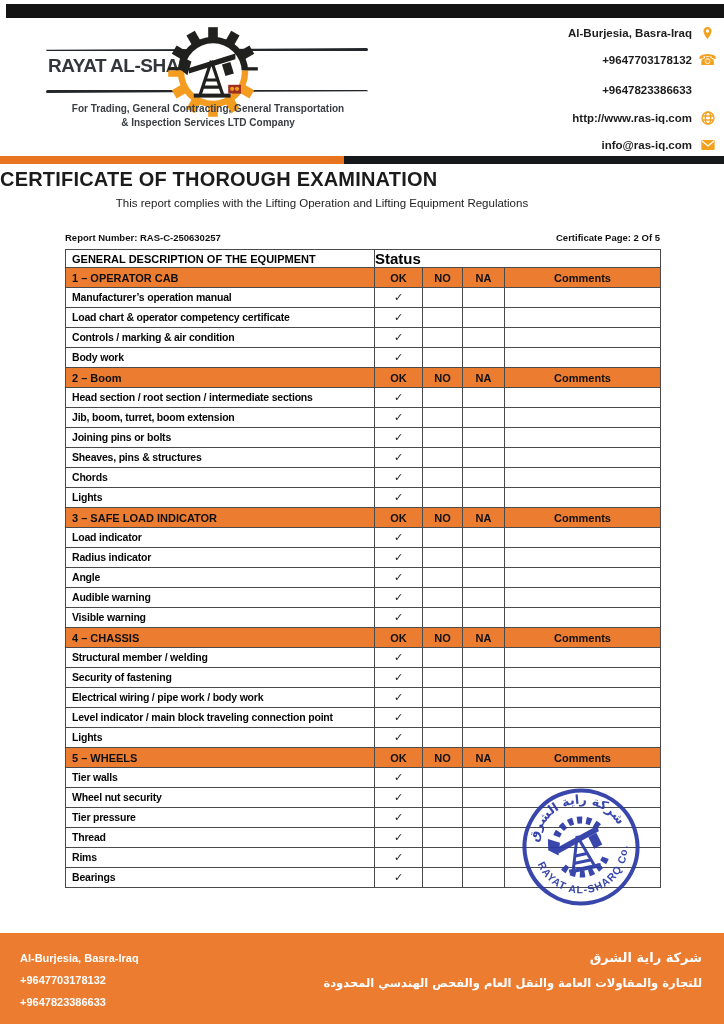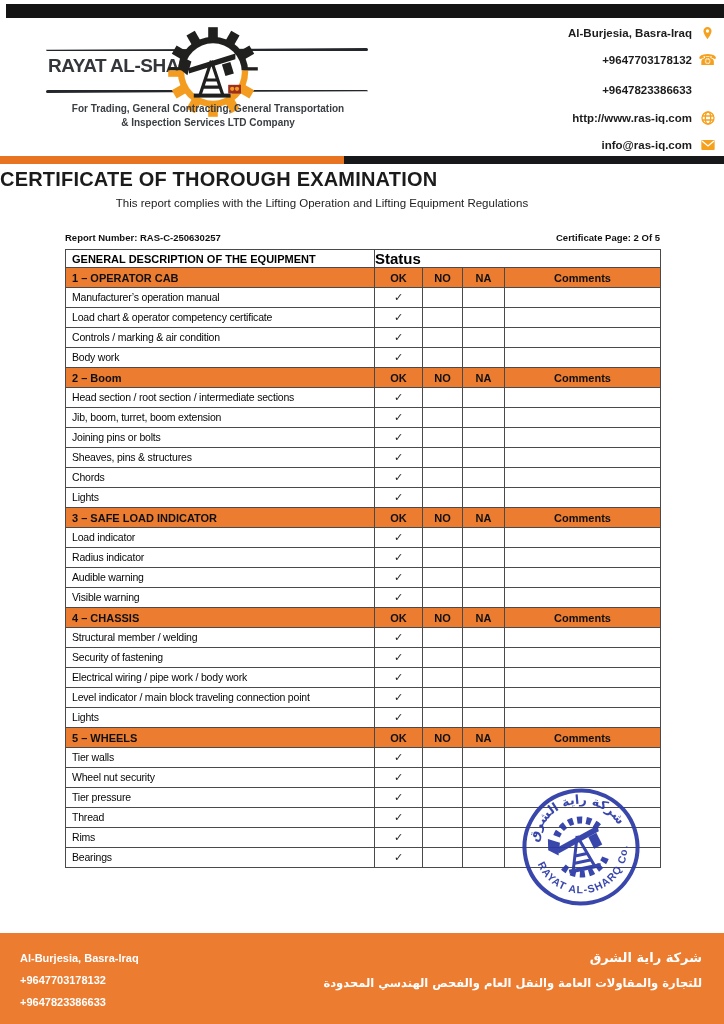--- a/index.html
+++ b/index.html
@@ -48,21 +48,21 @@
 
   
   table.equip{position:absolute;left:65px;top:249px;width:595px;border-collapse:collapse;table-layout:fixed;}
   table.equip td,table.equip th{border:1px solid var(--line);overflow:hidden;}
   table.equip tr{height:20px;}
   th.gen-desc{font-size:11px;font-weight:bold;color:#000;text-align:left;padding:0 6px;}
   th.status-head{font-size:15px;font-weight:bold;color:#000;text-align:left;}
   td.sec{background:var(--orange);font-size:11px;font-weight:bold;color:#101010;text-align:center;border-left:1.5px solid #fff;border-right:1.5px solid #fff;}
   td.sec-title{text-align:left;padding:0 6px;border-left:1px solid var(--line);}
   td.sec-comments{border-right:1px solid var(--line);margin-top:8px;}
-  td.item-label{font-size:10.5px;font-weight:normal;color:#060606;text-align:left;padding:1px 6px;letter-spacing:-0.2px;line-height:13px;}
+  td.item-label{font-size:10.5px;font-weight:bold;color:#060606;text-align:left;padding:1px 6px;letter-spacing:-0.2px;line-height:13px;}
   td.check-cell{font-family:"DejaVu Sans",sans-serif;font-size:11px;color:#222;text-align:center;}
   td.comment-cell{font-size:10.5px;}
 
   
   .stamp{position:absolute;left:520px;top:786px;width:122px;height:122px;transform:rotate(-12deg);opacity:.93;}
 
   
   .footer{position:absolute;left:0;top:933px;width:724px;height:91px;background:var(--orange);}
   .footer-left{position:absolute;left:20px;top:14px;color:#fff;font-size:11px;font-weight:bold;line-height:22px;}
   .footer-right{position:absolute;right:22px;top:12px;color:#fff;text-align:right;direction:rtl;font-family:"DejaVu Sans",sans-serif;}
@@ -300,20 +300,27 @@
           <td class="comment-cell"></td>
         </tr>
         <tr>
           <td class="item-label">Radius indicator</td>
           <td class="check-cell">✓</td>
           <td class="check-cell"></td>
           <td class="check-cell"></td>
           <td class="comment-cell"></td>
         </tr>
         <tr>
+          <td class="item-label">Angle</td>
+          <td class="check-cell">✓</td>
+          <td class="check-cell"></td>
+          <td class="check-cell"></td>
+          <td class="comment-cell"></td>
+        </tr>
+        <tr>
           <td class="item-label">Audible warning</td>
           <td class="check-cell">✓</td>
           <td class="check-cell"></td>
           <td class="check-cell"></td>
           <td class="comment-cell"></td>
         </tr>
         <tr>
           <td class="item-label">Visible warning</td>
           <td class="check-cell">✓</td>
           <td class="check-cell"></td>

